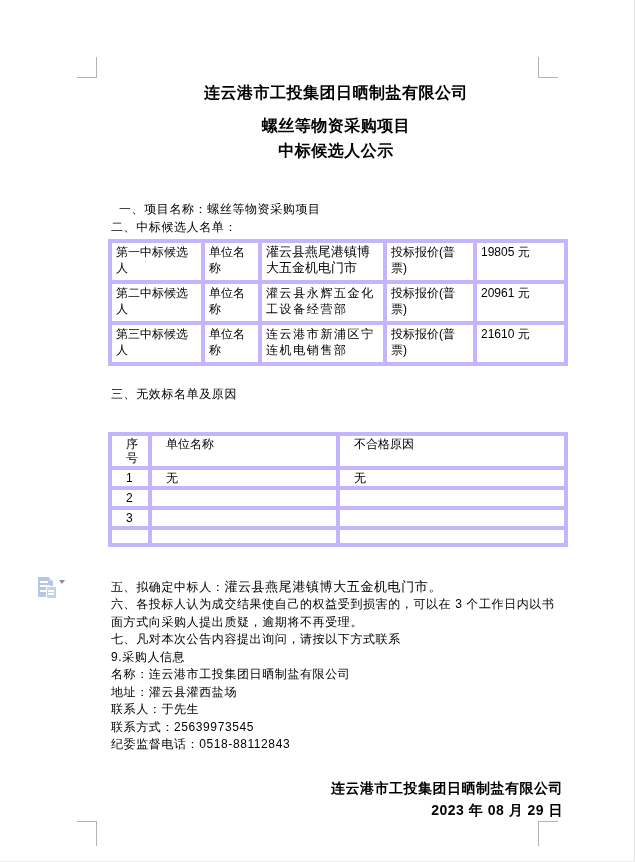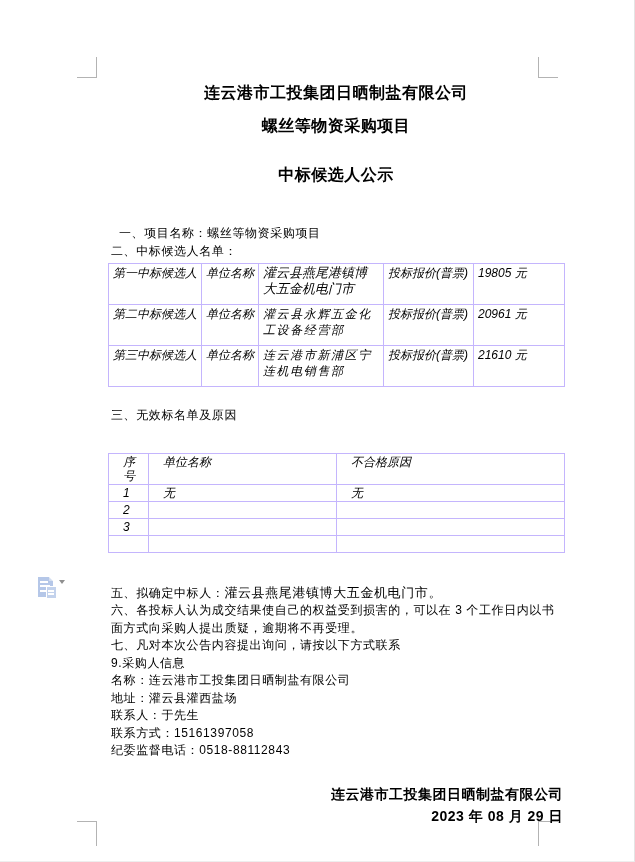--- a/index.html
+++ b/index.html
@@ -14,27 +14,27 @@
   .mark-tl{left:77px;top:57px;border-right:1px solid #b3b3b3;border-bottom:1px solid #b3b3b3;}
   .mark-tr{left:538px;top:57px;border-left:1px solid #b3b3b3;border-bottom:1px solid #b3b3b3;}
   .mark-bl{left:77px;top:821px;height:24px;border-right:1px solid #b3b3b3;border-top:1px solid #b3b3b3;}
   .mark-br{left:538px;top:821px;height:24px;border-left:1px solid #b3b3b3;border-top:1px solid #b3b3b3;}
 
   .content{position:absolute;left:108px;top:0;width:456px;}
 
   .title{font-weight:bold;font-size:16px;line-height:17px;text-align:center;letter-spacing:0.5px;}
   .title-1{margin-top:84px;}
   .title-2{margin-top:16px;}
-  .title-3{margin-top:32px;}
+  .title-3{margin-top:8px;}
 
   .para{font-size:12px;line-height:17.5px;padding-left:3px;letter-spacing:0.6px;}
   .p-project{margin-top:42px;margin-left:8px;}
 
   table{border-collapse:collapse;table-layout:fixed;width:456px;}
-  td{border:1px solid #c4b5fd;font-size:12px;vertical-align:top;padding:1px 4px;line-height:16px;box-sizing:border-box;overflow:hidden;font-style:italic;}
+  td{border:4px solid #c4b5fd;font-size:12px;vertical-align:top;padding:1px 4px;line-height:16px;box-sizing:border-box;overflow:hidden;}
 
   .t-candidates{margin-top:3px;}
   .t-candidates td{height:41px;}
   .company-lg{font-size:13px;font-family:"Liberation Serif","DejaVu Serif",serif;line-height:16px;display:inline;}
   .spaced{letter-spacing:1.6px;}
 
   .p-invalid{margin-top:20px;}
   .t-invalid{margin-top:28px;}
   .t-invalid td{height:17px;line-height:14px;padding:1px 14px;}
 
@@ -164,21 +164,21 @@
 
   <div class="para p-winner"><span>五、拟确定中标人：</span><span class="company-lg">灌云县燕尾港镇博大五金机电门市。</span></div>
   <div class="para">六、各投标人认为成交结果使自己的权益受到损害的，可以在 3 个工作日内以书面方式向采购人提出质疑，逾期将不再受理。</div>
   <div class="para">七、凡对本次公告内容提出询问，请按以下方式联系</div>
 
   <div class="contact">
     <div class="para">9.采购人信息</div>
     <div class="para">名称：连云港市工投集团日晒制盐有限公司</div>
     <div class="para">地址：灌云县灌西盐场</div>
     <div class="para">联系人：于先生</div>
-    <div class="para">联系方式：15161397058</div>
+    <div class="para">联系方式：25639973545</div>
     <div class="para">纪委监督电话：0518-88112843</div>
   </div>
 
   <div class="footer">
     <div>连云港市工投集团日晒制盐有限公司</div>
     <div>2023 年 08 月 29 日</div>
   </div>
 
 </div>
 

